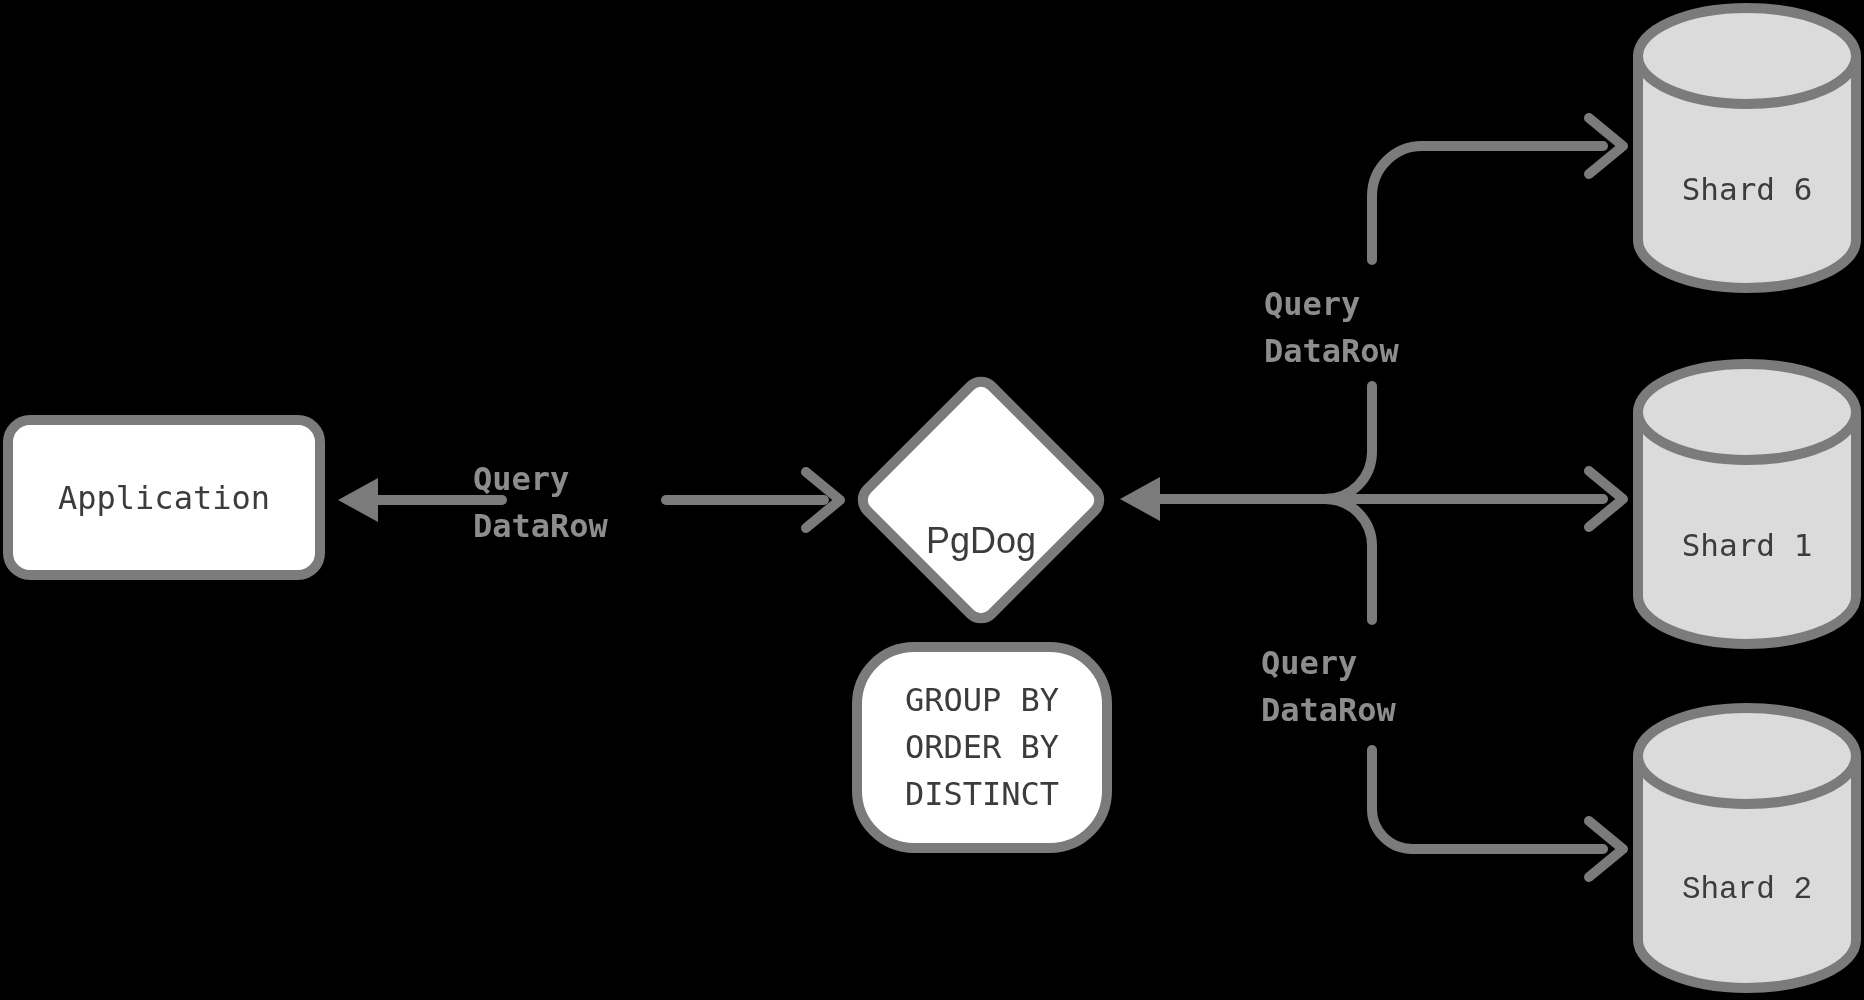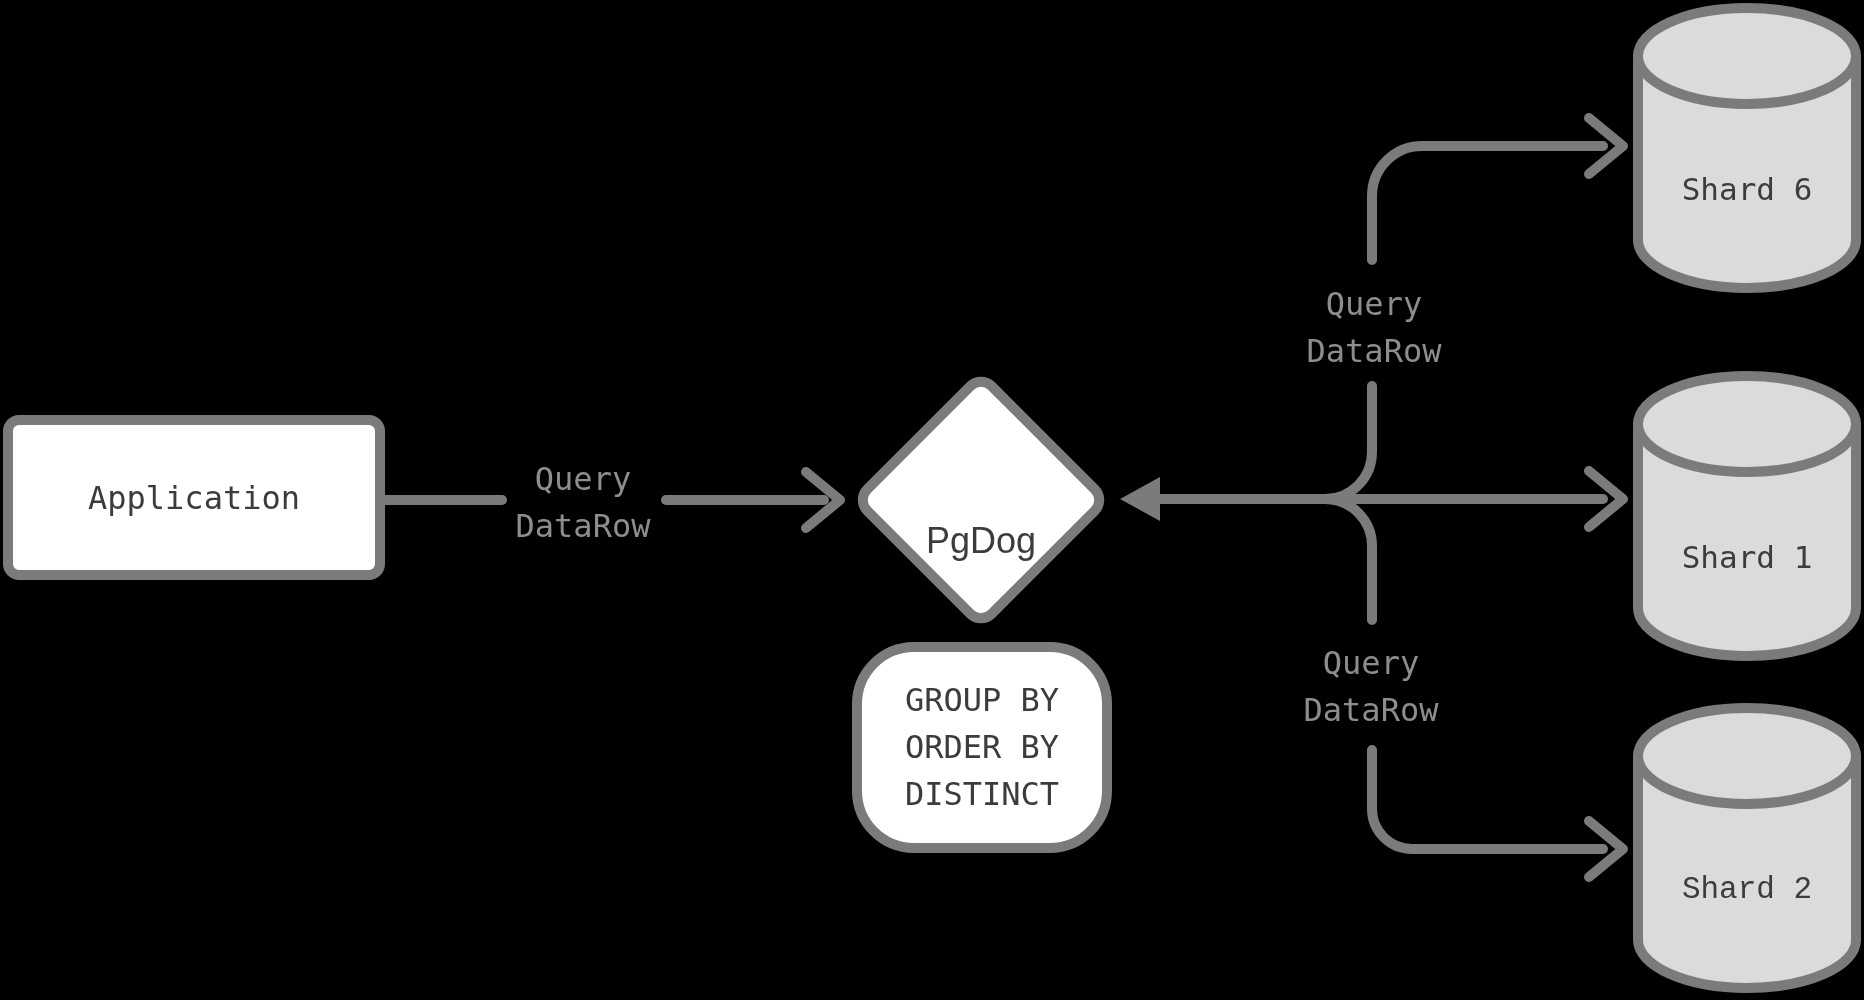--- a/index.html
+++ b/index.html
@@ -30,22 +30,22 @@
 
   .node-box{
     position:absolute;
     box-sizing:border-box;
     background:var(--node-fill);
     border:10px solid var(--stroke);
     display:flex;align-items:center;justify-content:center;
     color:var(--text-dark);
   }
   .app-box{
-    left:3px;top:415px;width:382px;height:165px;
-    border-radius:16px;
+    left:3px;top:415px;width:322px;height:165px;
+    border-radius:27px;
     font-size:32px;font-weight:500;
   }
   .ops-box{
     left:852px;top:642px;width:260px;height:211px;
     border-radius:62px;
     flex-direction:column;
     font-size:32px;font-weight:500;line-height:47px;
     text-align:right;
   }
   .diamond{
@@ -59,38 +59,38 @@
   }
   .diamond-label{
     position:absolute;
     left:881px;top:478px;width:200px;height:44px;
     display:flex;align-items:center;justify-content:center;
     font-family:"Liberation Sans", sans-serif;
     font-size:36px;font-weight:500;color:var(--text-dark);margin-top:41px;
   }
   .edge-label{
     position:absolute;width:220px;
-    text-align:center;
+    text-align:left;
     color:var(--label-gray);
-    font-size:32px;font-weight:400;line-height:47px;
+    font-size:32px;font-weight:700;line-height:47px;
   }
   .edge-label.left{left:473px;top:456px;}
   .edge-label.top-right{left:1264px;top:281px;}
   .edge-label.bottom-right{left:1261px;top:640px;}
 
   .shard{position:absolute;left:1633px;width:228px;height:290px;}
   .shard svg{position:absolute;left:0;top:0;}
   .shard .shard-label{
     position:absolute;left:0;top:166px;width:228px;height:40px;
     display:flex;align-items:center;justify-content:center;
     color:var(--text-dark);
     font-size:31px;font-weight:500;
   }
   .shard.s0{top:3px;}
-  .shard.s1{top:371px;}
+  .shard.s1{top:359px;}
   .shard.s2{top:703px;font-family:Liberation Mono, monospace;}
   .cyl-body,.cyl-top{fill:var(--cyl-fill);stroke:var(--stroke);stroke-width:10;}
 </style>
 </head>
 <body>
 
 <div class="canvas">
 
   <svg class="layer" viewBox="0 0 1864 1000" aria-hidden="true">
 

